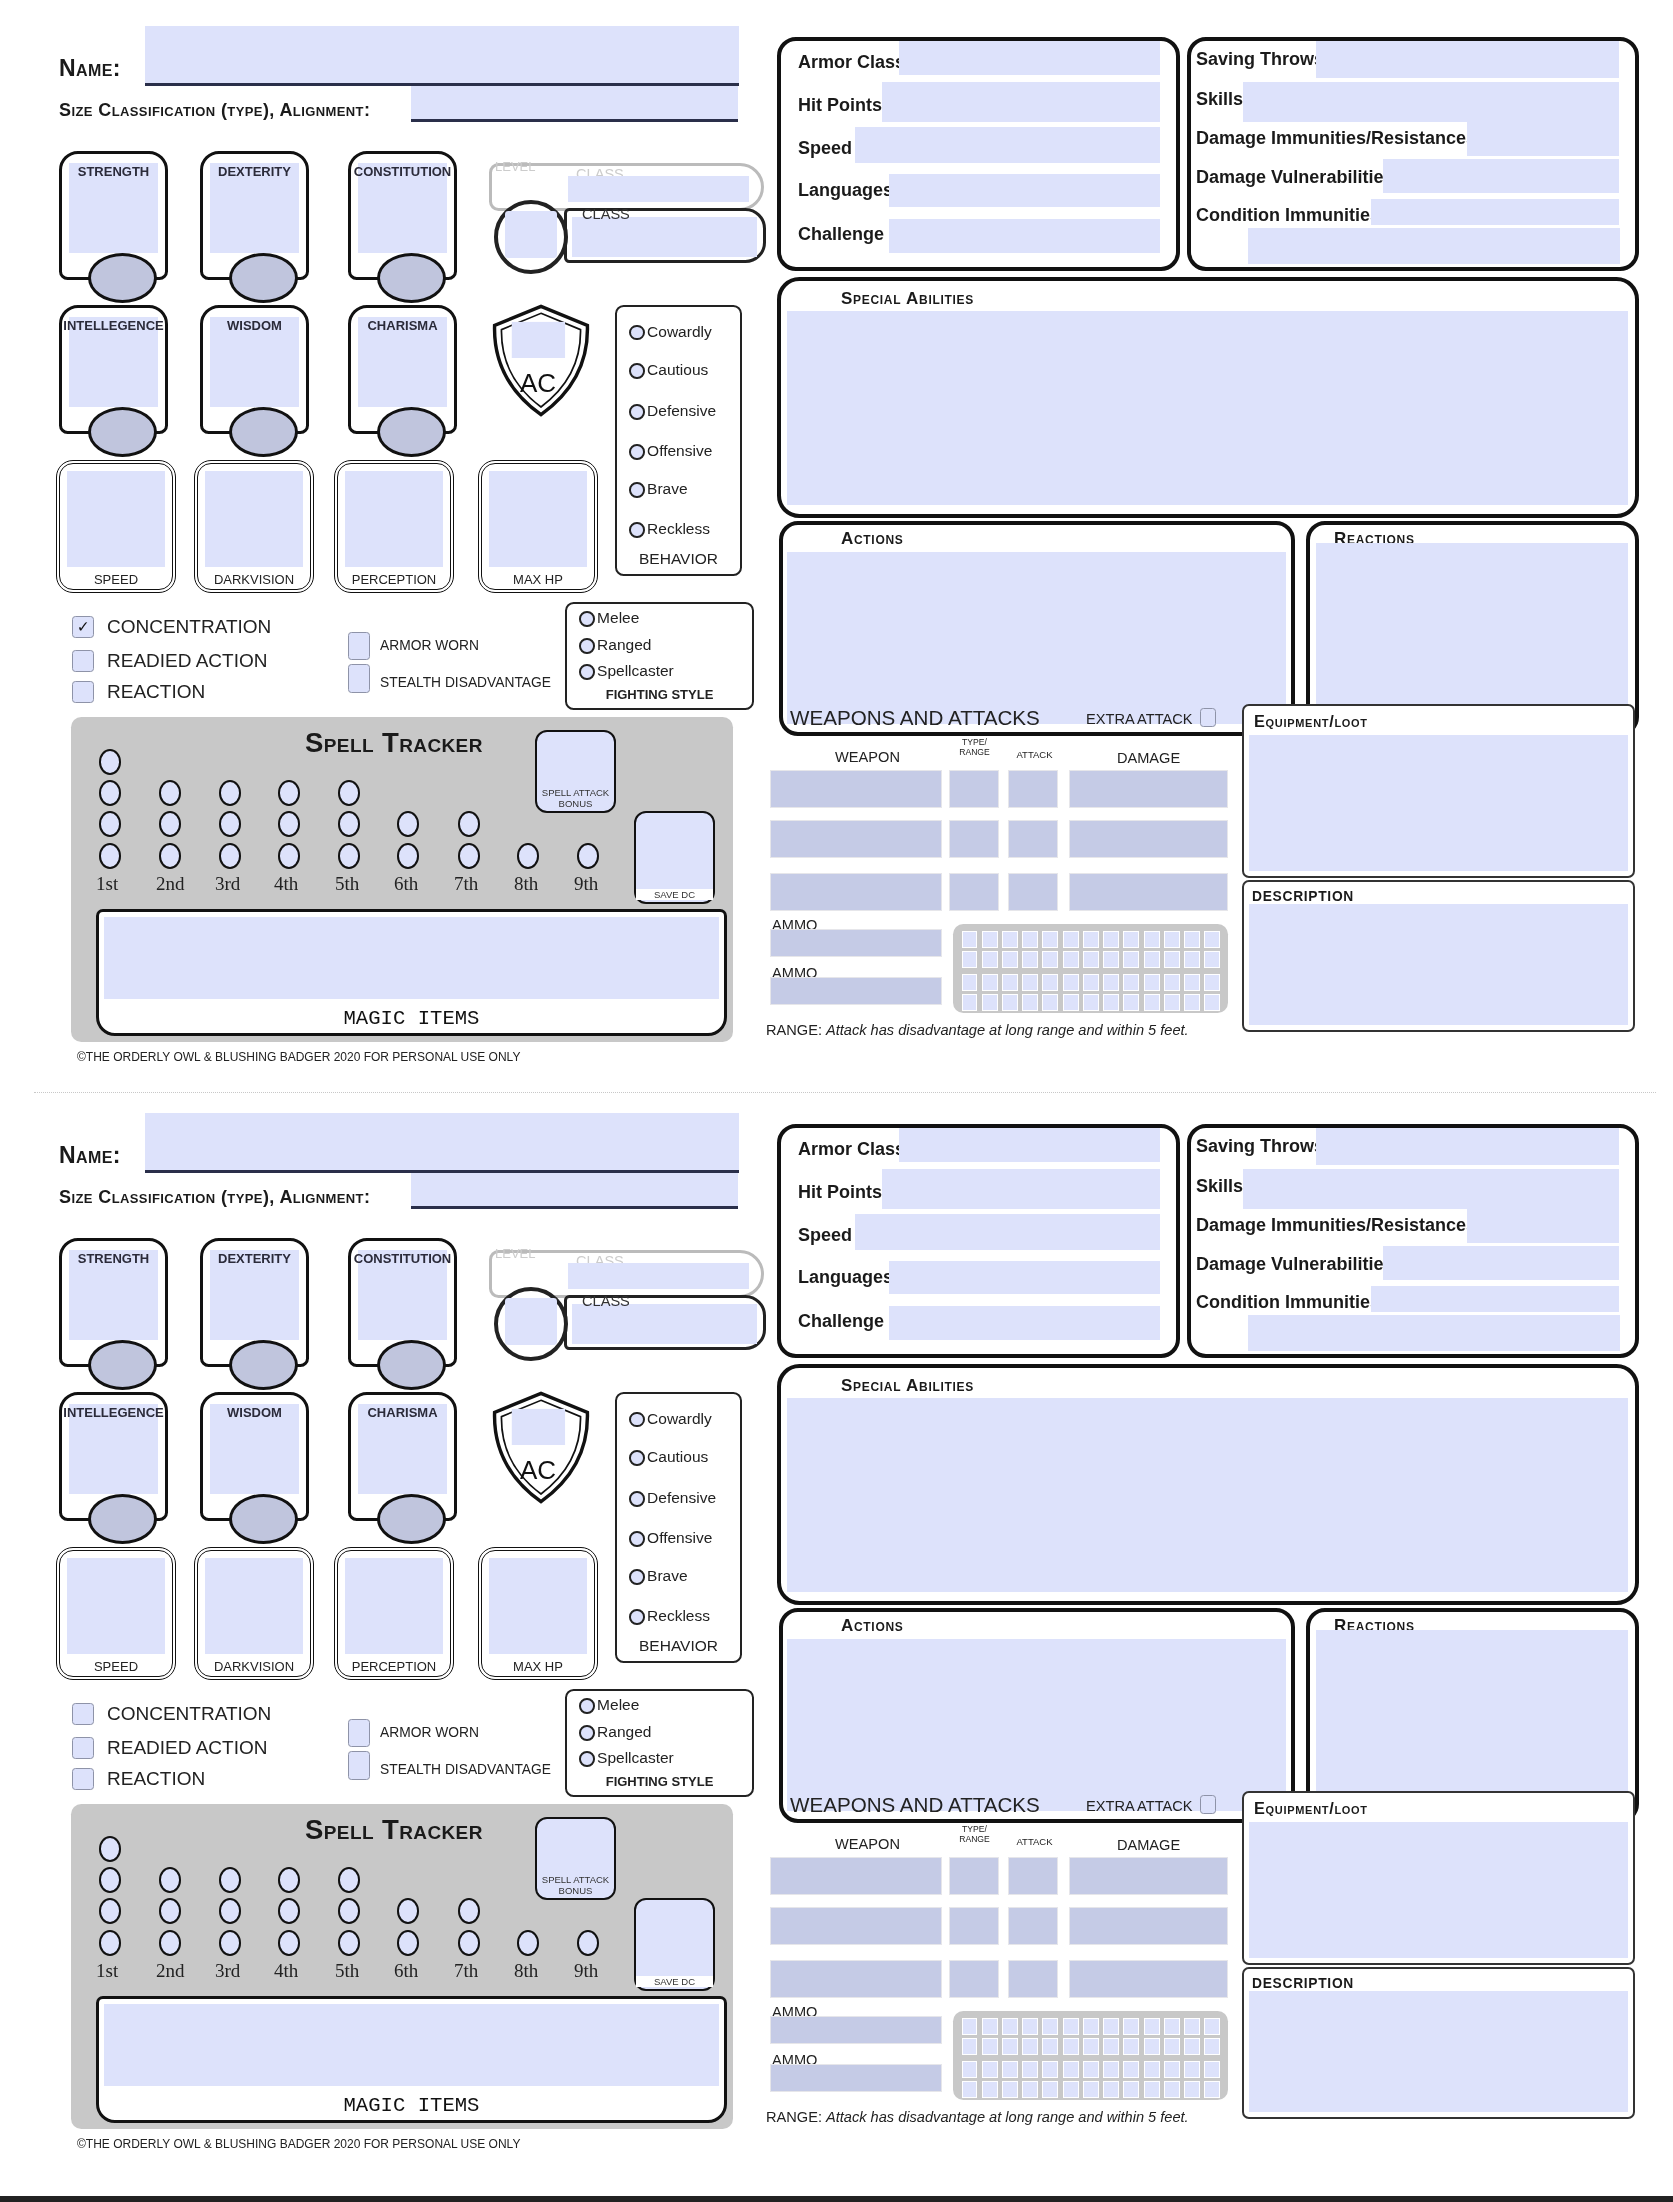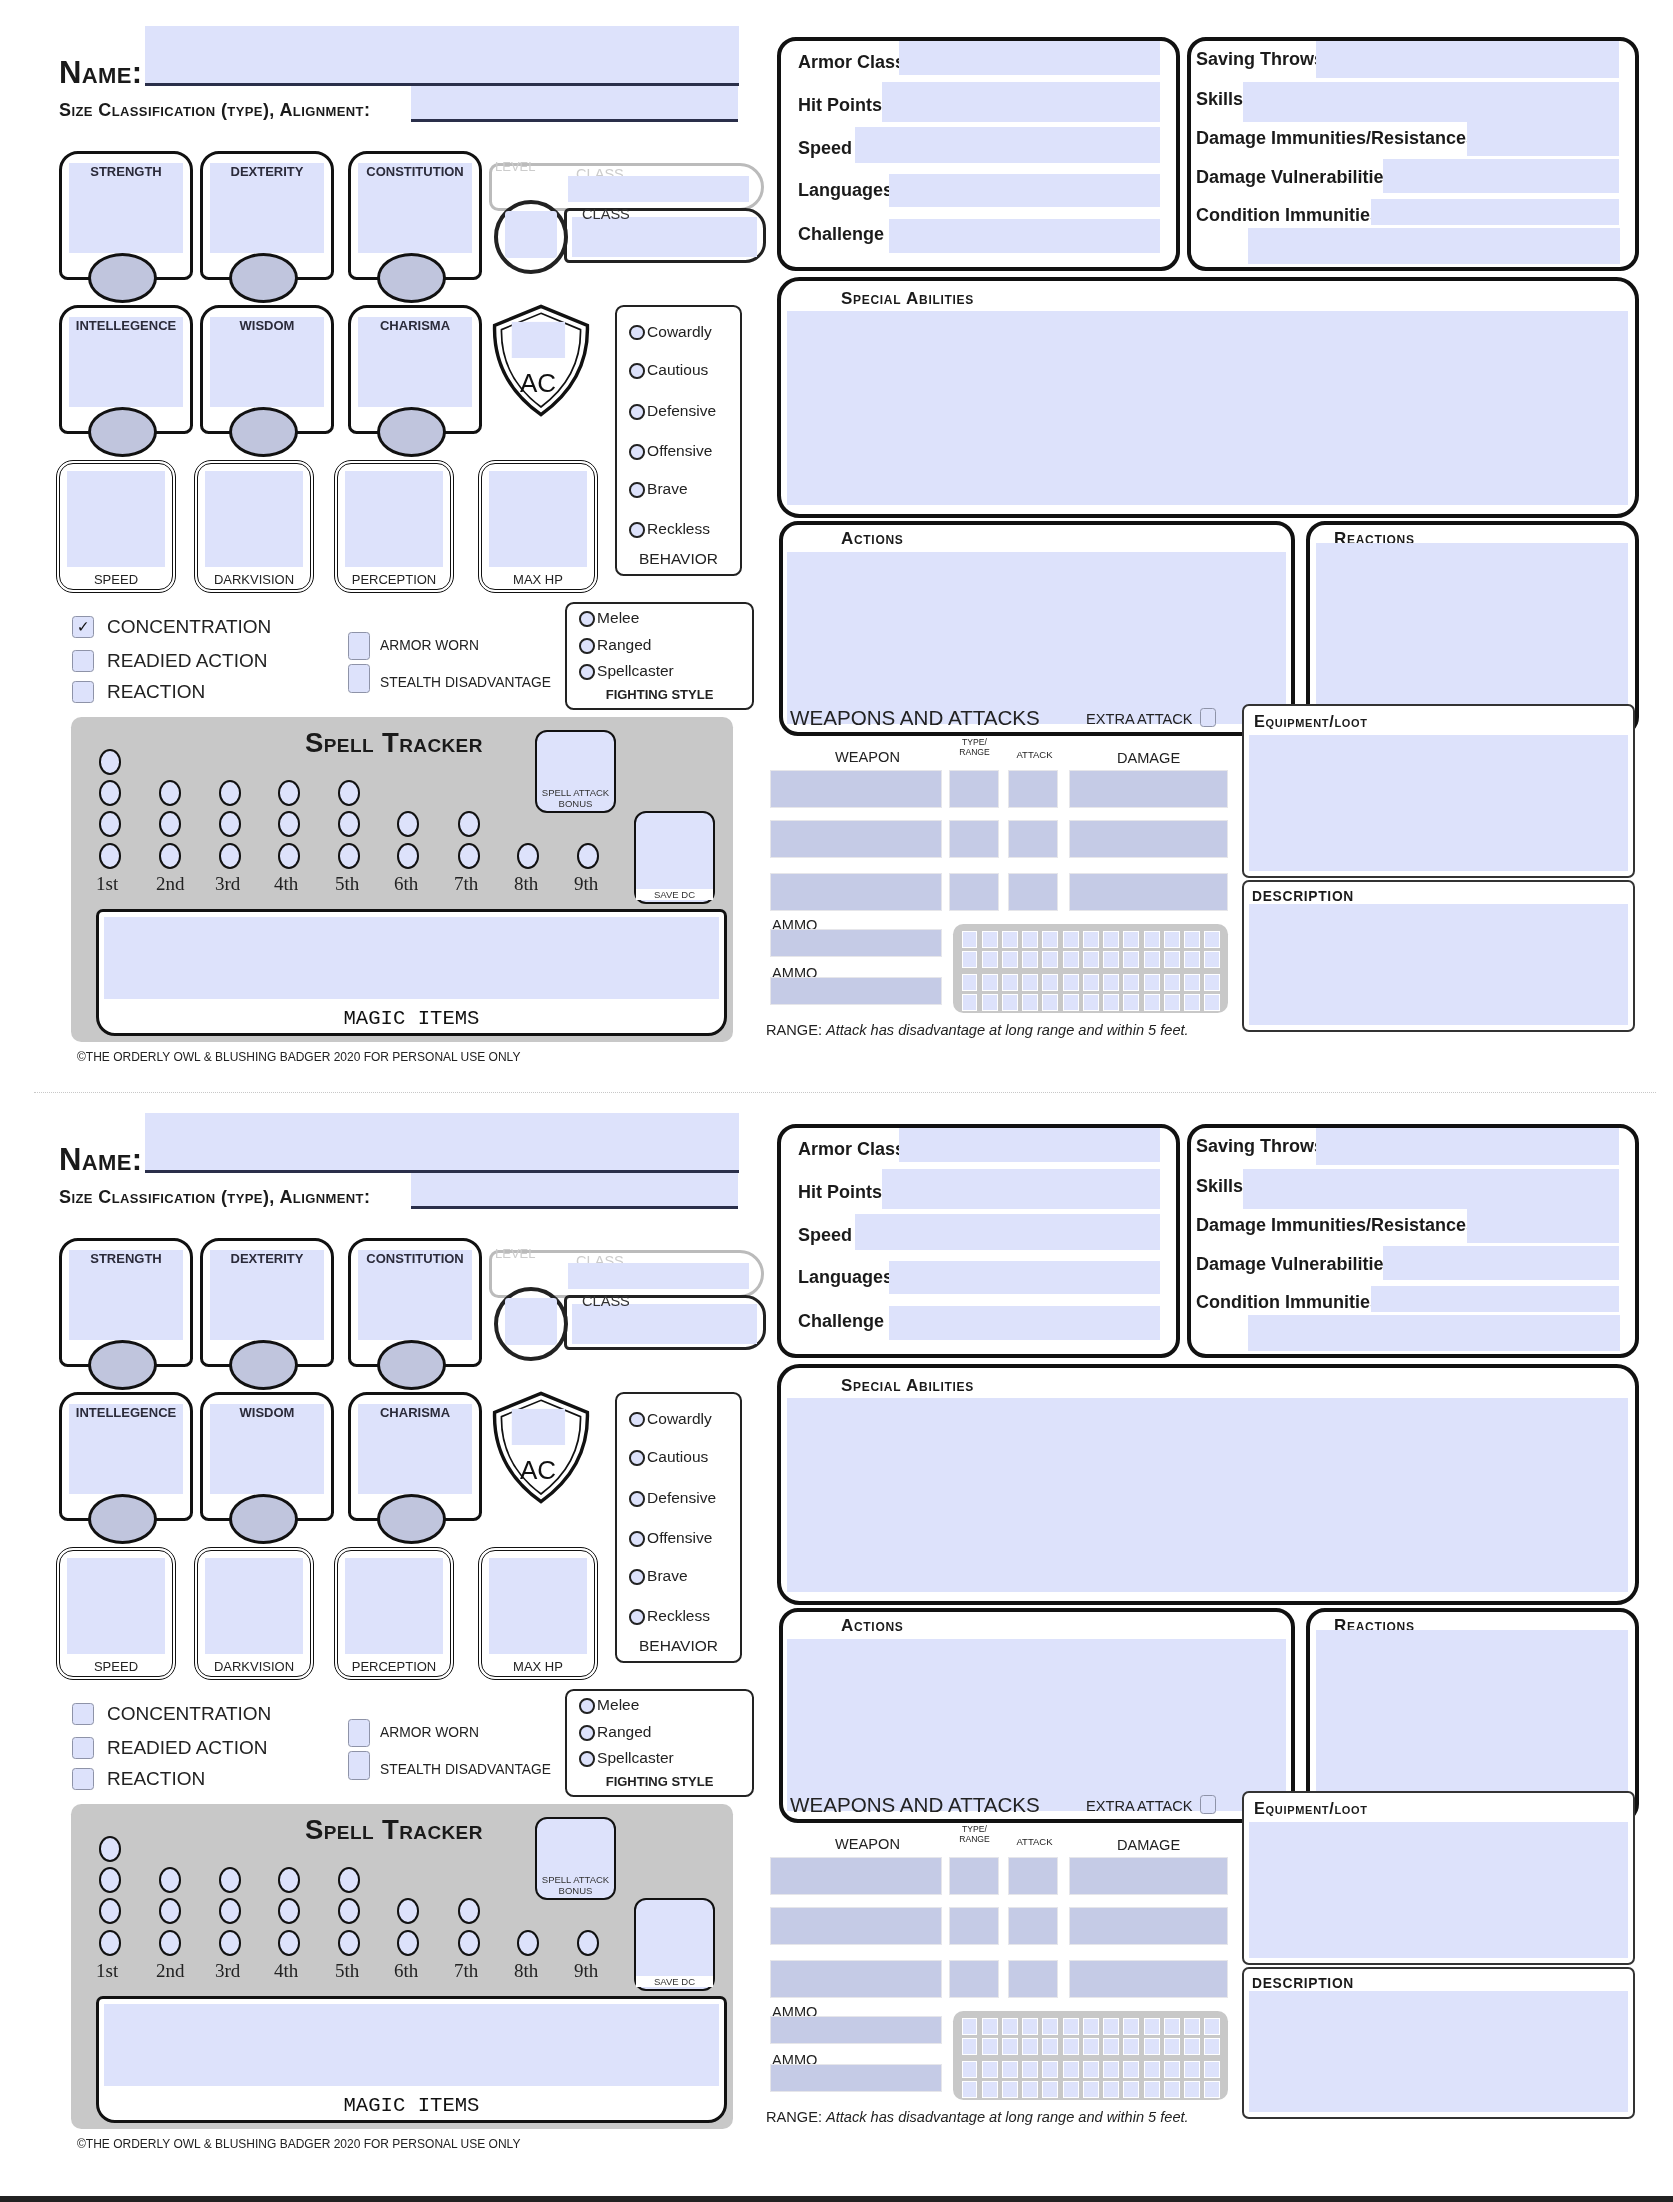--- a/index.html
+++ b/index.html
@@ -1,25 +1,25 @@
 <!DOCTYPE html>
 <html style="font-size:13.8px"><head>
 <meta charset="utf-8">
 <style>
   html,body{margin:0;padding:0;}
   body{width:1673px;height:2203px;background:#fff;position:relative;overflow:hidden;font-family:"Liberation Sans",sans-serif;color:#1a1a1a;}
   .sheet{position:absolute;left:0;width:1673px;height:1086px;}
   .abs{position:absolute;}
   .field{position:absolute;background:#dde2fb;}
   .sc{font-variant:small-caps;font-weight:bold;letter-spacing:0.4px;}
-  .name-label{font-size:31px;}
+  .name-label{font-size:23px;}
   .size-label{font-size:18px;}
   .uline{position:absolute;height:2.6px;background:#2a2f4a;}
   
-  .ability{position:absolute;width:134px;height:129px;border:3.4px solid #111;border-radius:19px 19px 8.6px 8.6px;box-sizing:border-box;background:#fff;}
+  .ability{position:absolute;width:109px;height:129px;border:3.4px solid #111;border-radius:19px 19px 8.6px 8.6px;box-sizing:border-box;background:#fff;}
   .ability .lbl{position:absolute;top:10.3px;left:0;right:0;text-align:center;font-size:13px;font-weight:bold;color:#2b2b3a;}
   .ability .fill{position:absolute;left:6.9px;right:6.9px;top:8.6px;bottom:24px;background:#dde2fb;}
   .ability .mod{position:absolute;left:26px;bottom:-26px;width:69px;height:50px;border:3.4px solid #111;border-radius:50%;background:#c0c5dd;box-sizing:border-box;}
   .stat{position:absolute;width:120px;height:133px;border:4.3px double #111;border-radius:17px;box-sizing:border-box;background:#fff;}
   .stat .fill{position:absolute;left:6.9px;right:6.9px;top:6.9px;bottom:22.4px;background:#dde2fb;}
   .stat .lbl{position:absolute;bottom:1.7px;left:0;right:0;text-align:center;font-size:13px;color:#222;}
   .level-ghost{position:absolute;border:3.4px solid #bbb;box-sizing:border-box;}
   .radio{display:inline-block;width:15.5px;height:15.5px;border:2.2px solid #222;border-radius:50%;background:#dde2fb;vertical-align:middle;margin-right:2.6px;box-sizing:border-box;}
   .behavior{position:absolute;border:2.6px solid #222;border-radius:8.6px;background:#fff;box-sizing:border-box;}
   .behavior .opt{position:absolute;left:12px;font-size:15.5px;color:#222;}

